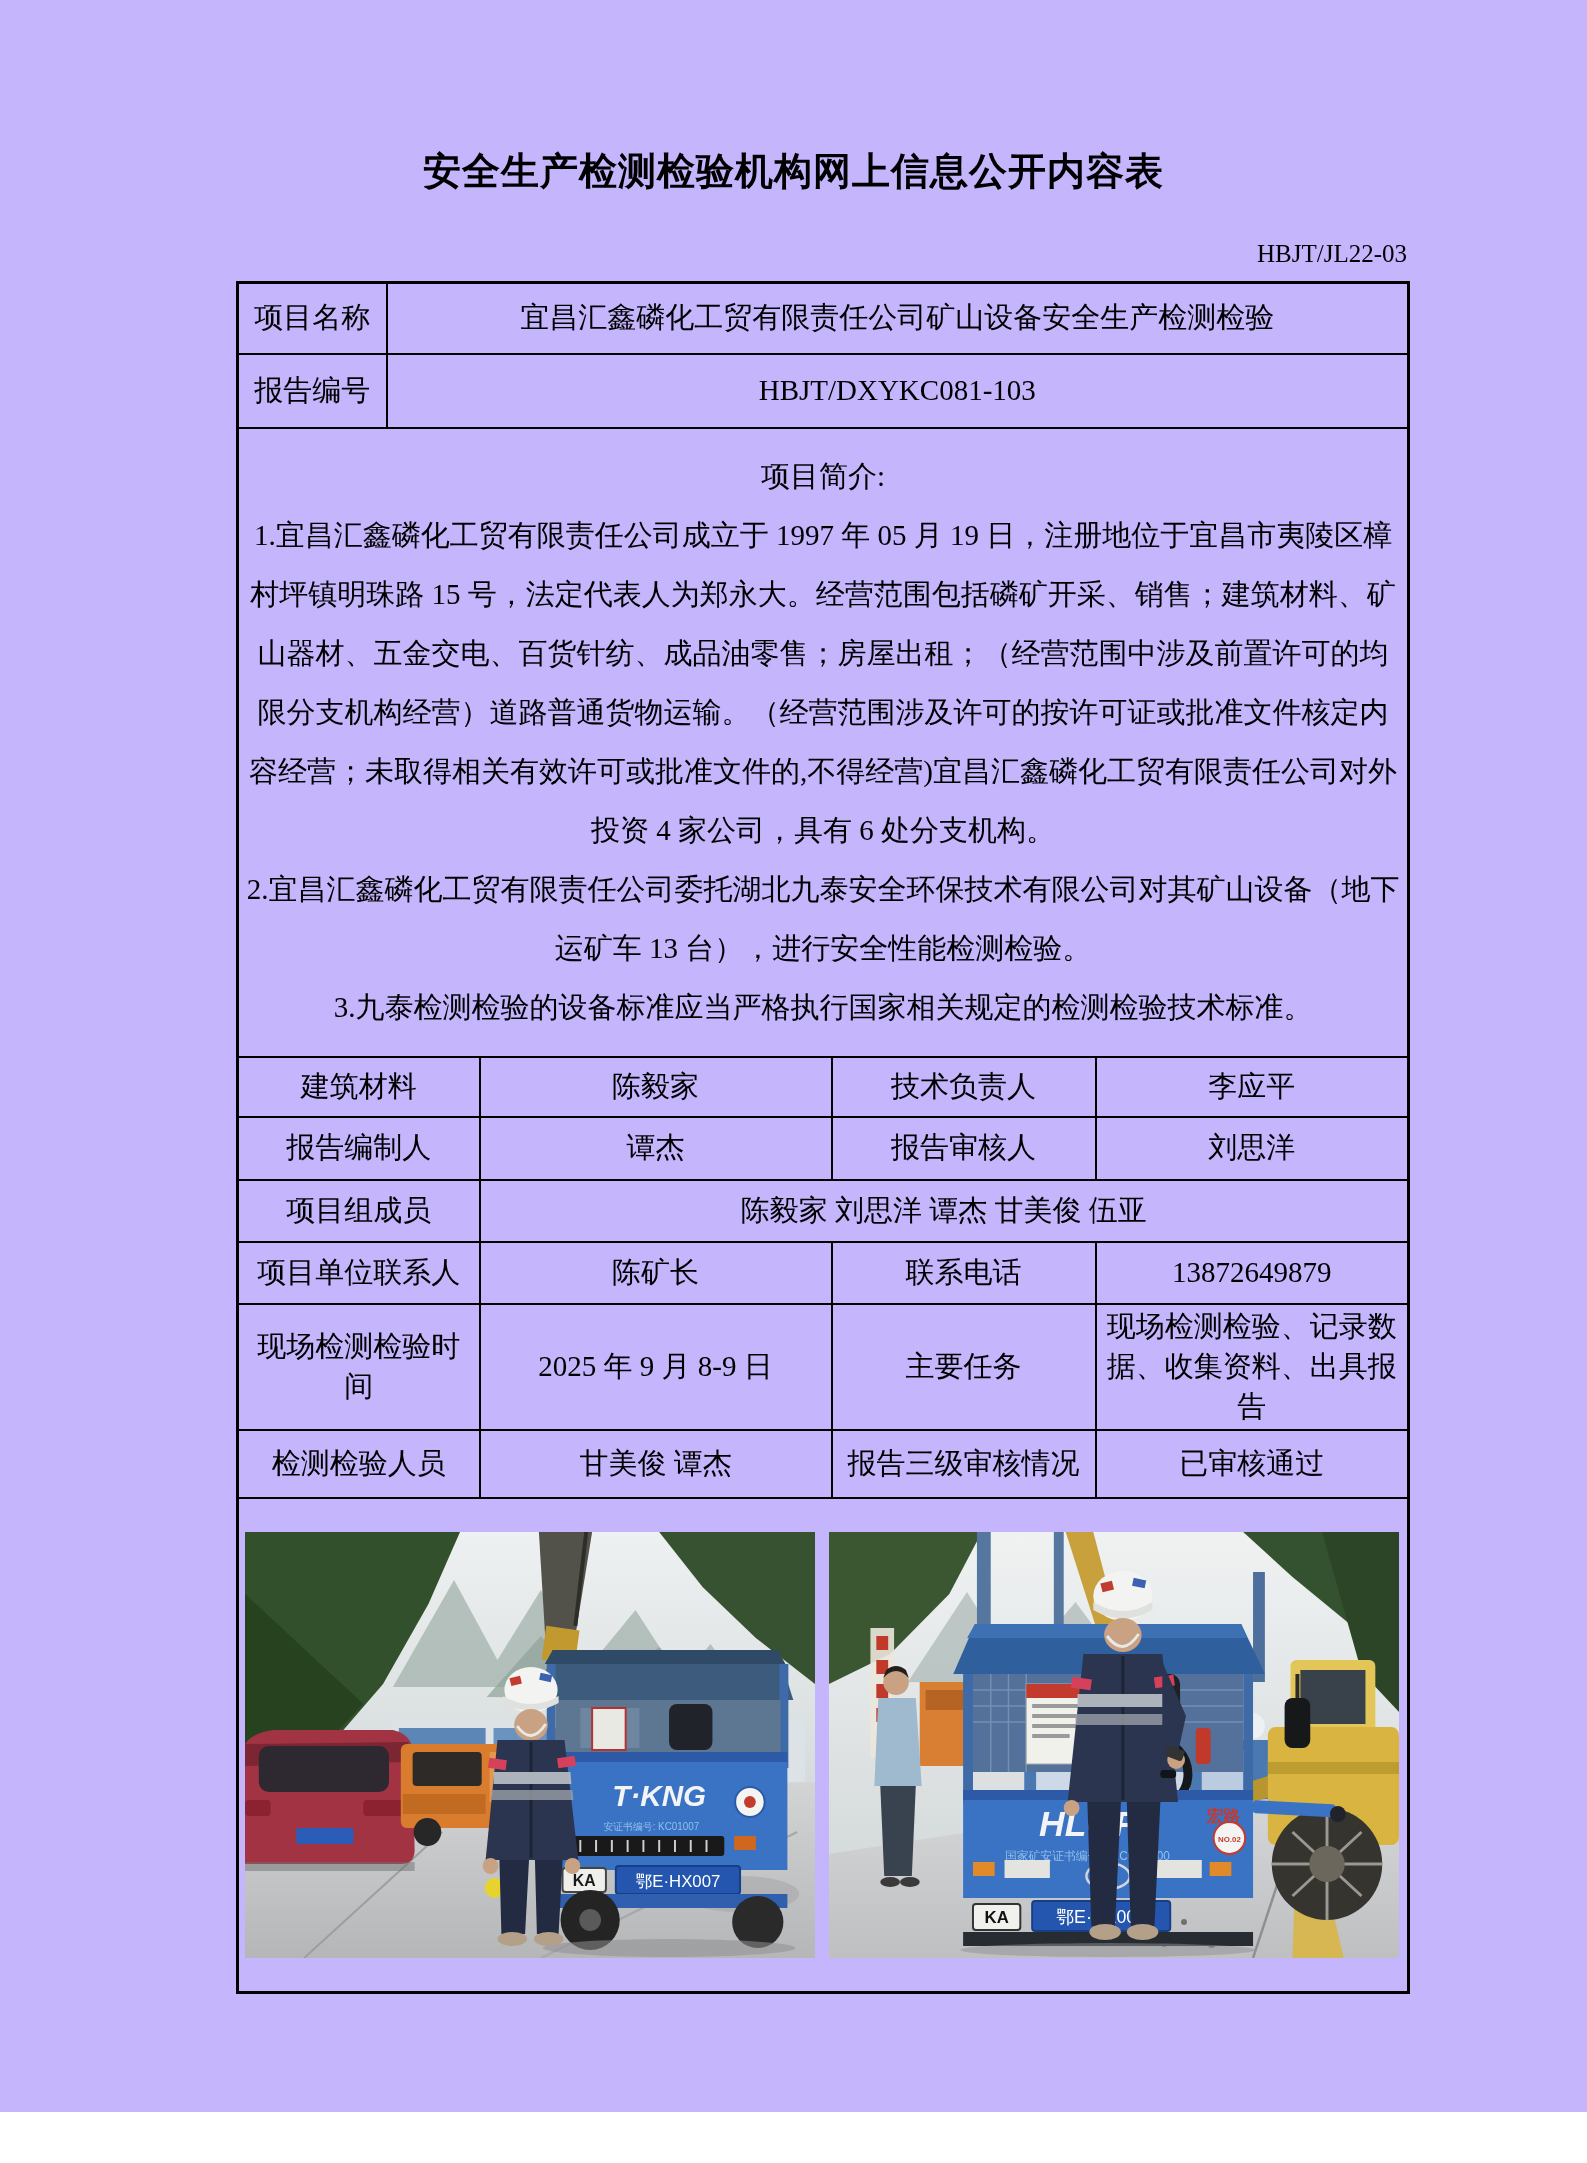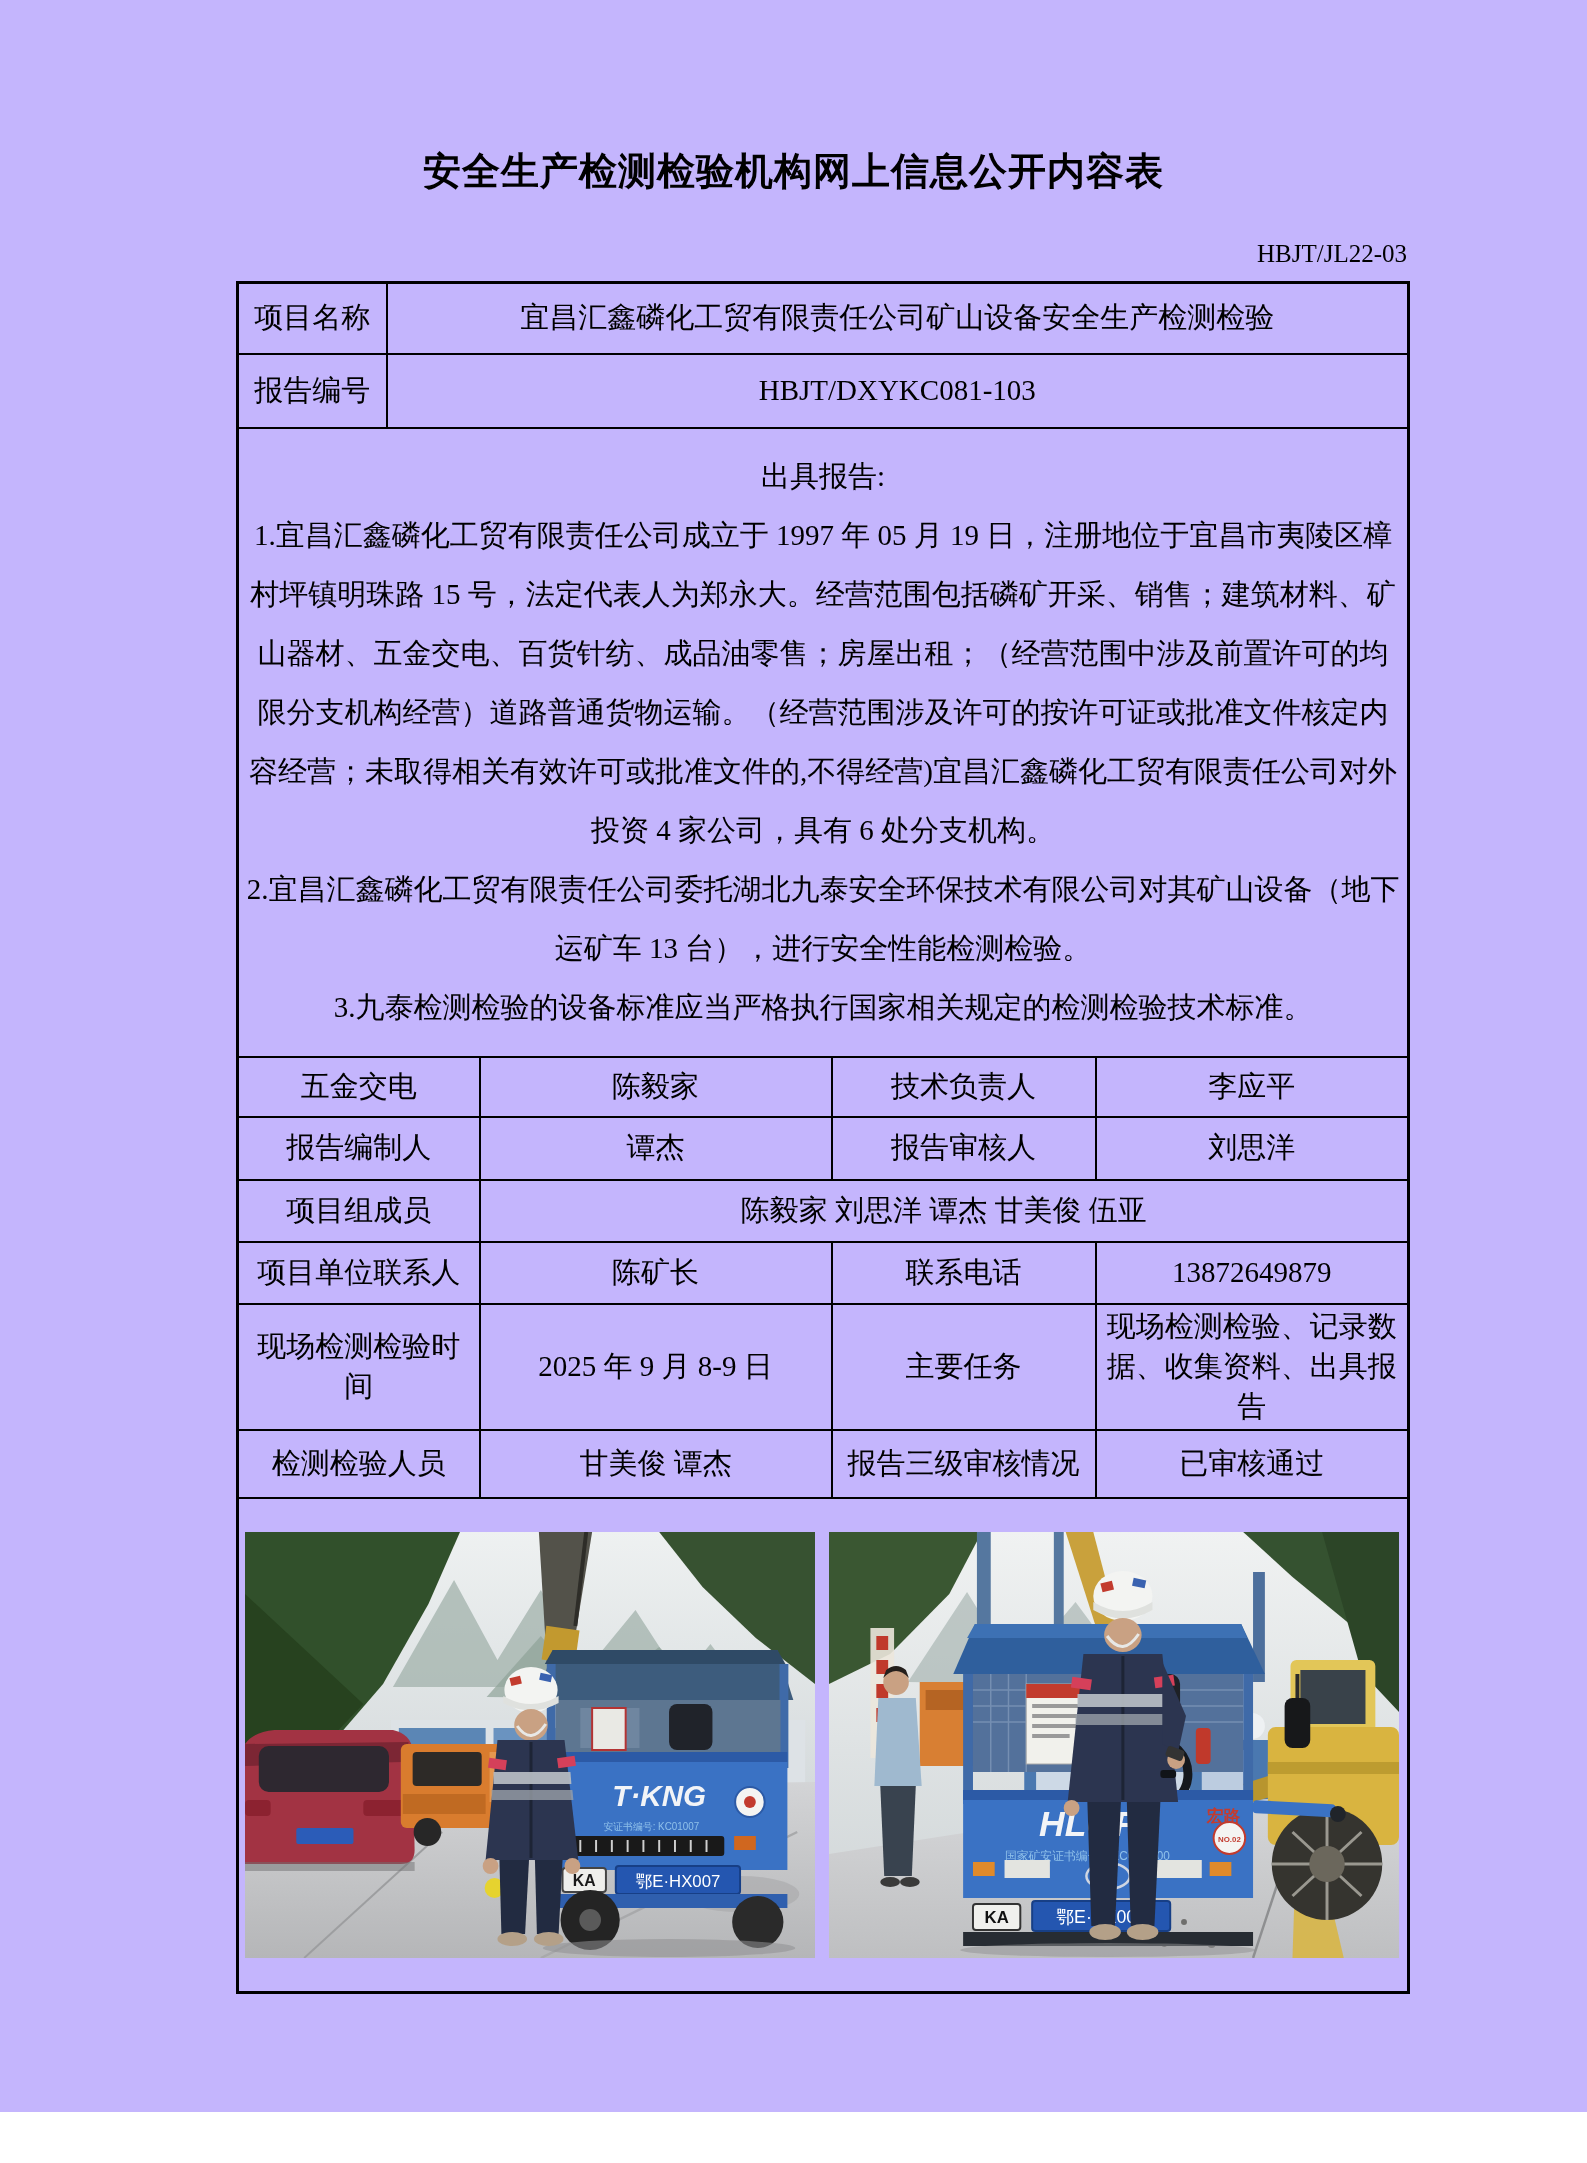--- a/index.html
+++ b/index.html
@@ -63,28 +63,28 @@
       <tr style="height:71px">
         <td>项目名称</td>
         <td colspan="4">宜昌汇鑫磷化工贸有限责任公司矿山设备安全生产检测检验</td>
       </tr>
       <tr style="height:74px">
         <td>报告编号</td>
         <td colspan="4">HBJT/DXYKC081-103</td>
       </tr>
       <tr style="height:629px">
         <td colspan="5" class="intro-cell">
-          <div>出具报告:</div>
+          <div>项目简介:</div>
           <p>1.宜昌汇鑫磷化工贸有限责任公司成立于 1997 年 05 月 19 日，注册地位于宜昌市夷陵区樟村坪镇明珠路 15 号，法定代表人为郑永大。经营范围包括磷矿开采、销售；建筑材料、矿山器材、五金交电、百货针纺、成品油零售；房屋出租；（经营范围中涉及前置许可的均限分支机构经营）道路普通货物运输。（经营范围涉及许可的按许可证或批准文件核定内容经营；未取得相关有效许可或批准文件的,不得经营)宜昌汇鑫磷化工贸有限责任公司对外投资 4 家公司，具有 6 处分支机构。</p>
           <p>2.宜昌汇鑫磷化工贸有限责任公司委托湖北九泰安全环保技术有限公司对其矿山设备（地下运矿车 13 台），进行安全性能检测检验。</p>
           <p>3.九泰检测检验的设备标准应当严格执行国家相关规定的检测检验技术标准。</p>
         </td>
       </tr>
       <tr style="height:60px">
-        <td colspan="2">五金交电</td>
+        <td colspan="2">建筑材料</td>
         <td>陈毅家</td>
         <td>技术负责人</td>
         <td>李应平</td>
       </tr>
       <tr style="height:63px">
         <td colspan="2">报告编制人</td>
         <td>谭杰</td>
         <td>报告审核人</td>
         <td>刘思洋</td>
       </tr>

